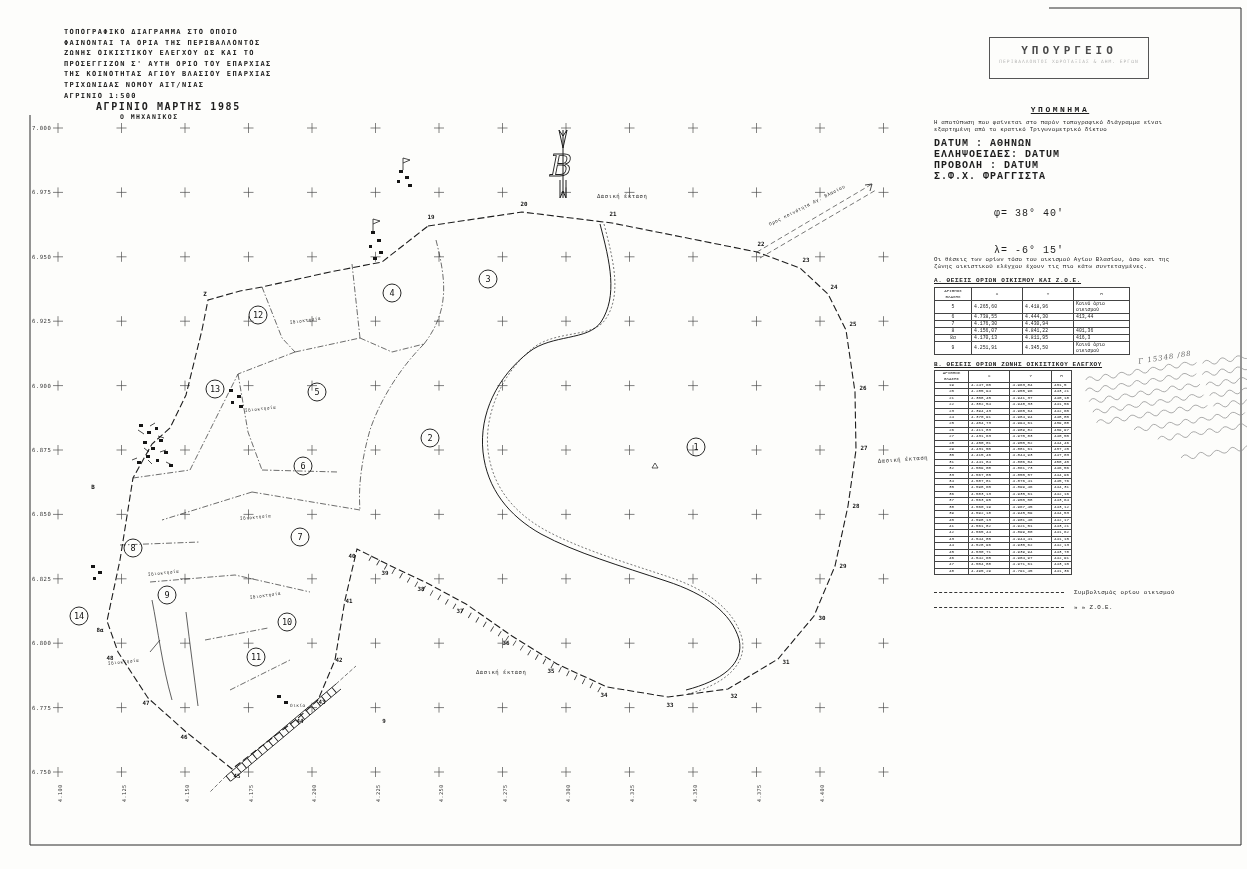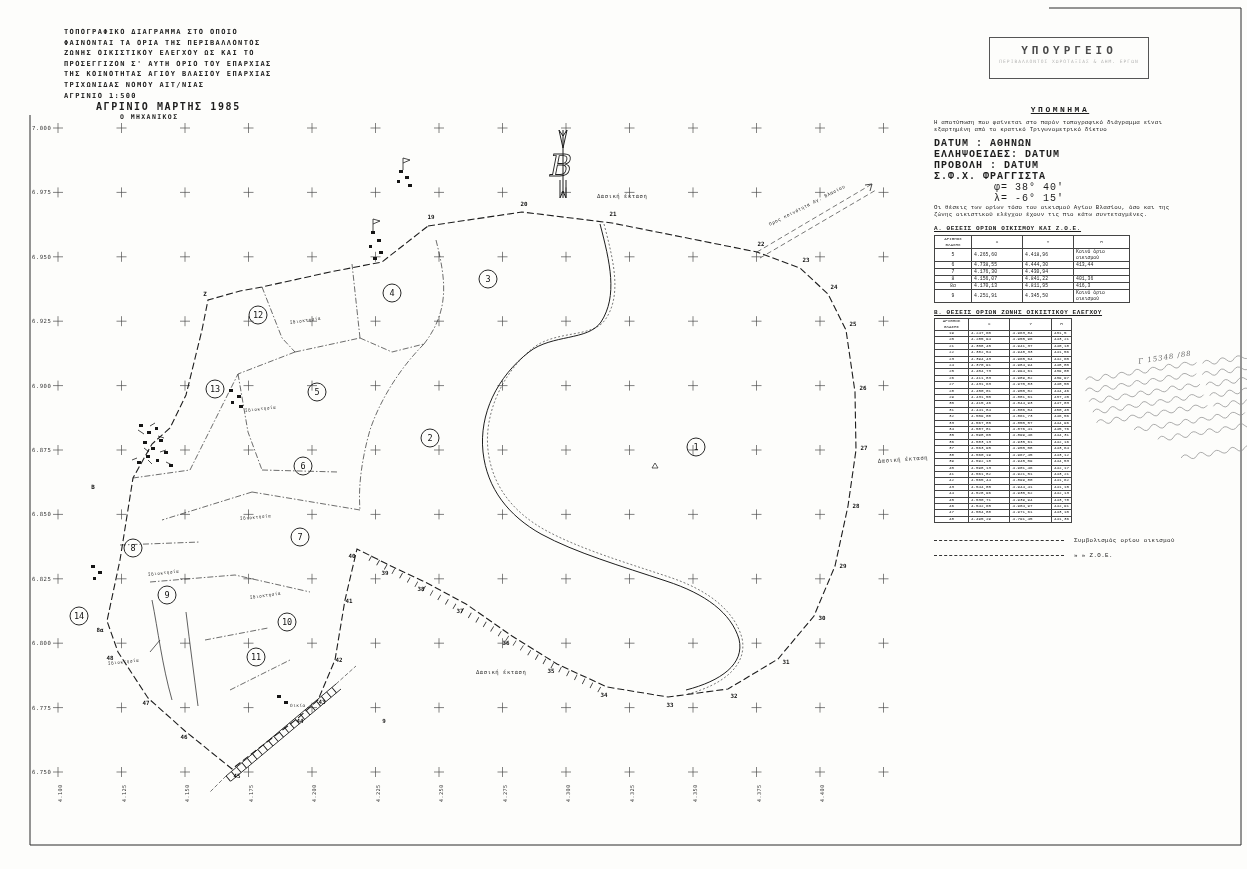--- a/index.html
+++ b/index.html
@@ -16,21 +16,21 @@
   .stamp{left:989px;top:37px;width:158px;height:40px;border:1.6px solid #555;
          text-align:center;color:#4a4a4a;}
   .stamp .l1{font-size:11px;font-weight:bold;letter-spacing:4px;margin-top:6px;}
   .stamp .l2{font-size:4.6px;letter-spacing:1px;opacity:.4;margin-top:2px;}
   
   .legend{left:934px;top:106px;width:252px;font-size:6px;line-height:7.6px;font-family:Liberation Mono, monospace;}
   .legend .head{text-align:center;font-size:8px;font-weight:bold;letter-spacing:2.5px;
                 text-decoration:underline;margin-bottom:5px;}
   .legend .intro,.legend .note{font-size:5.8px;letter-spacing:.2px;margin-bottom:4px;}
   .legend .spec{font-size:10px;font-weight:bold;letter-spacing:1px;line-height:11px;}
-  .legend .spec.ind{padding-left:60px;font-weight:normal;}
+  .legend .spec.ind{padding-left:60px;font-weight:normal;margin-top:26px;}
   .tbl-title{font-size:6px;font-weight:bold;letter-spacing:.6px;text-decoration:underline;
              margin:6px 0 2px 0;}
   table{border-collapse:collapse;background:#fff;}
   #tableA{width:196px;} #tableB{width:138px;}
   th,td{border:0.5px solid #444;padding:0 2px;font-weight:normal;}
   #tableA th,#tableA td{font-size:4.8px;line-height:6px;}
   #tableB th,#tableB td{font-size:4.2px;line-height:5.4px;}
   th{font-size:4.2px !important;text-align:center;}
   td:first-child{text-align:center;}
   

